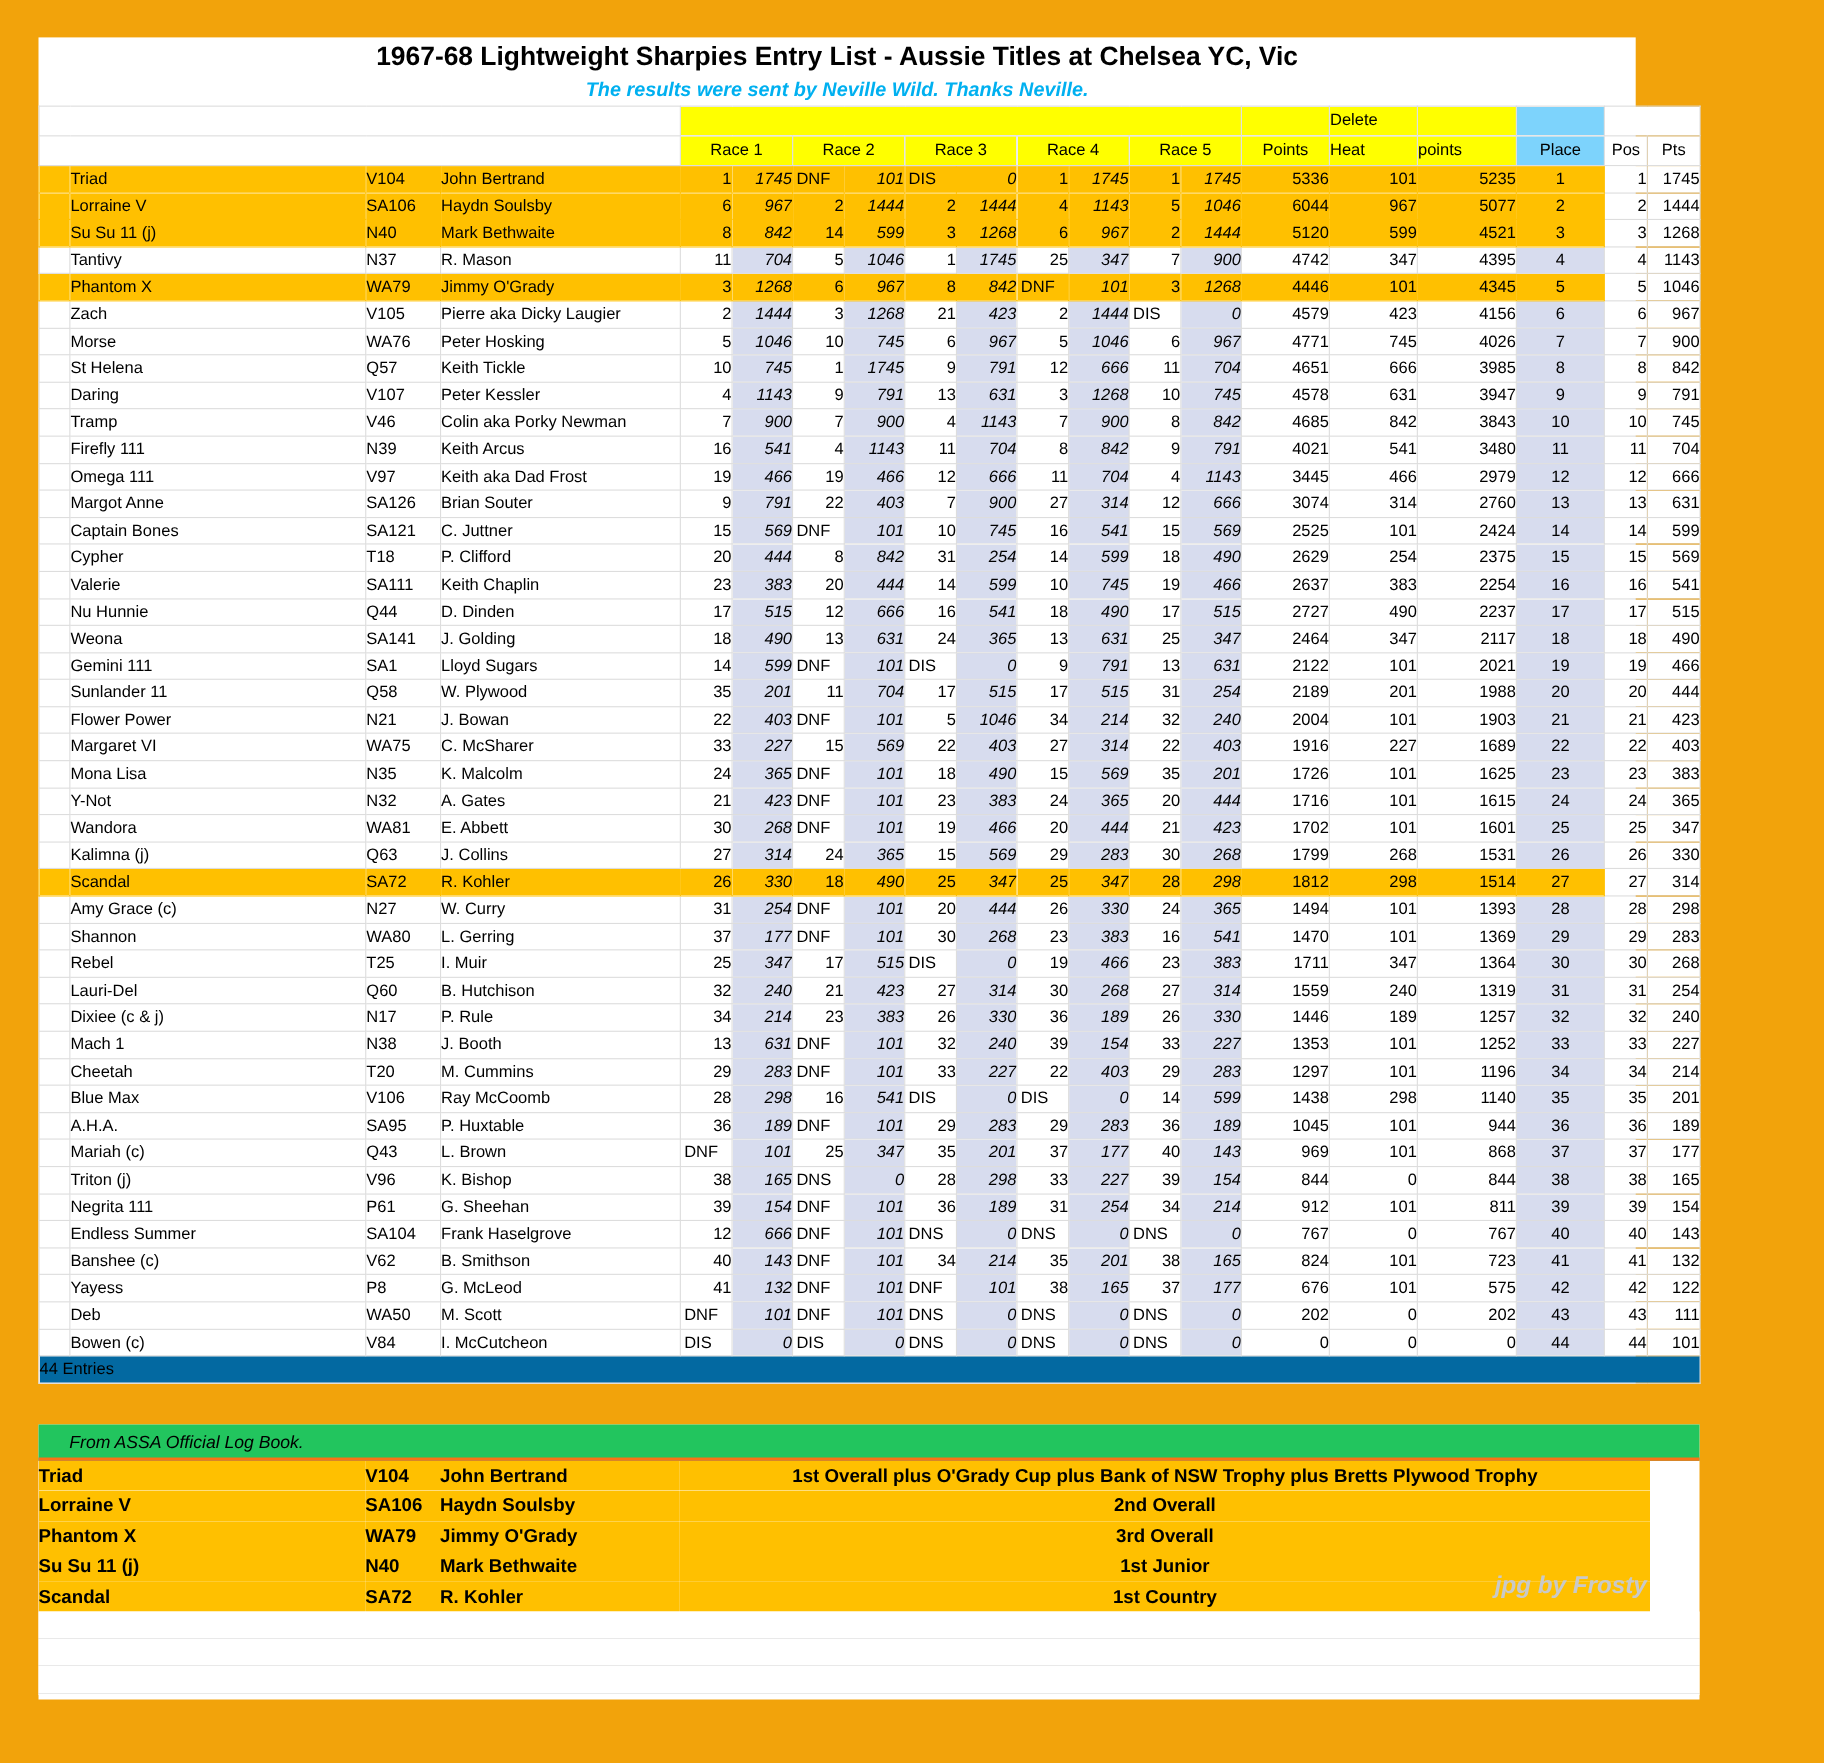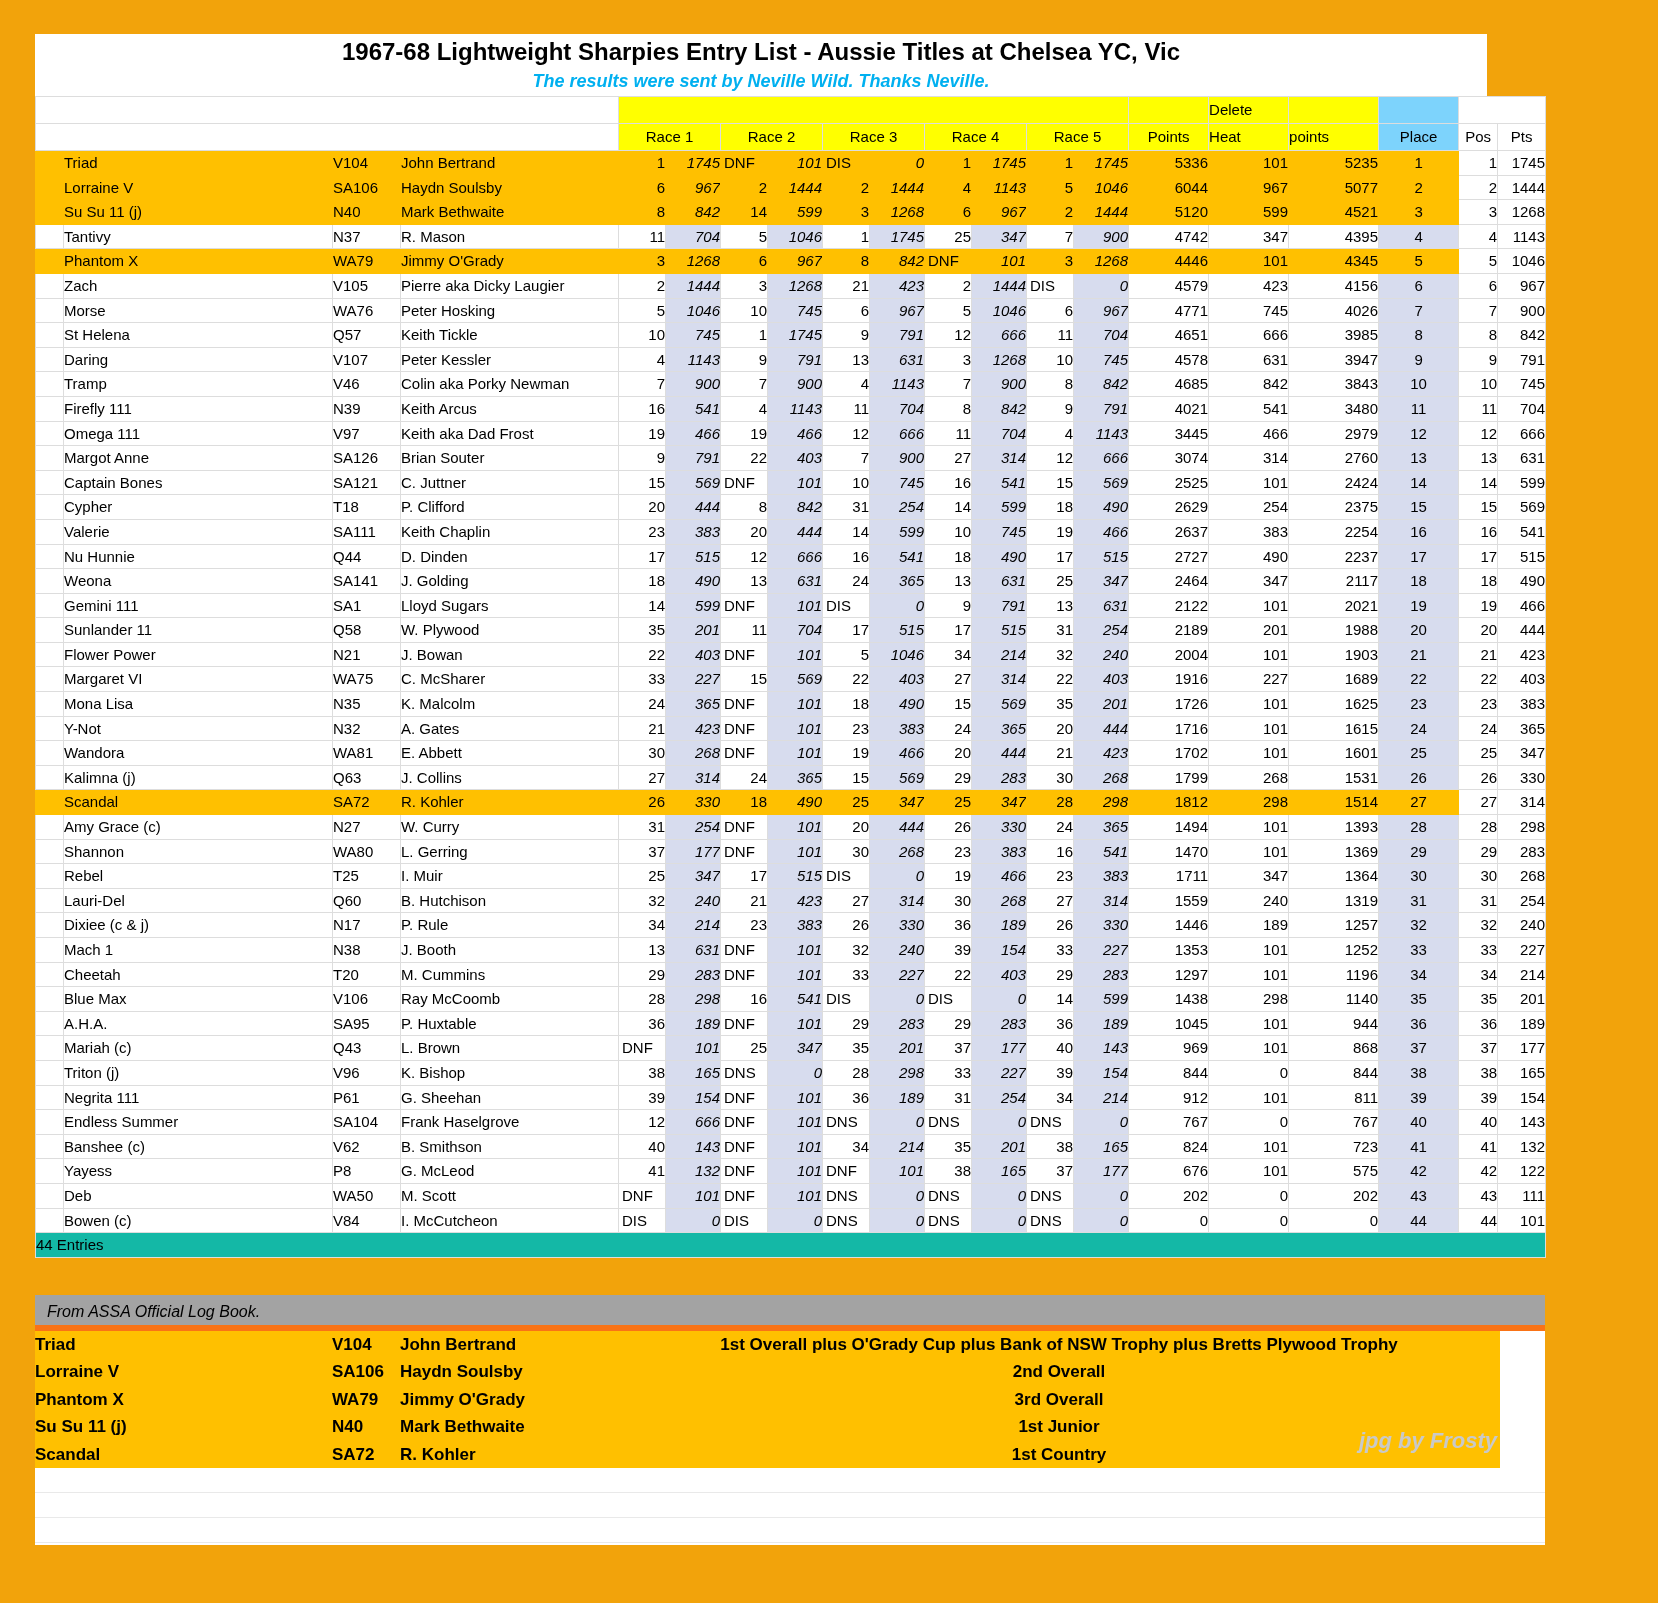--- a/index.html
+++ b/index.html
@@ -30,24 +30,24 @@
   .c-skip{text-align:left;padding-left:4px;}
   .c-rp{text-align:right;padding-right:5px;}
   .c-rp.la{text-align:left;padding-left:3px;}
   .c-rpts{background:#D7DCEE;font-style:italic;text-align:right;padding-right:6px;}
   .c-num{text-align:right;padding-right:8px;}
   .c-place{background:#D7DCEE;font-weight:bold;text-align:center;font-size:16px;}
   .c-pos{font-size:11.5px;text-align:right;padding-right:4px;background:#fff;}
   .c-ppts{font-size:11.5px;text-align:right;padding-right:6px;background:#fff;}
   tr.hl td:not(.c-pos):not(.c-ppts){background:#FFC000;border-color:#FFC000;}
 
-  .entries{font-weight:bold;font-size:17px;text-align:left;padding-left:27px;height:27px;line-height:27px;background:#14b8a6;}
+  .entries{font-weight:bold;font-size:17px;text-align:left;padding-left:27px;height:27px;line-height:27px;background:#0369a1;}
 
   .sheet-bottom{position:absolute;left:35px;top:1295px;width:1510px;height:250px;background:#fff;}
-  .src-row{height:30px;line-height:34px;font-style:italic;font-size:16px;padding-left:12px;border-bottom:6px solid #f97316;background:#a3a3a3;}
+  .src-row{height:30px;line-height:34px;font-style:italic;font-size:16px;padding-left:28px;border-bottom:3px solid #f97316;background:#22c55e;}
   table.winners{border-collapse:collapse;table-layout:fixed;width:1465px;}
   .winners td{background:#FFC000;font-weight:bold;font-size:17px;height:27.4px;line-height:27.4px;white-space:nowrap;overflow:hidden;padding:0;}
   .w-boat{text-align:left;padding-left:27px;}
   .w-sail{text-align:left;padding-left:4px;}
   .w-skip{text-align:left;padding-left:4px;}
   .w-award{text-align:center;}
   .empty-grid{height:76px;background:repeating-linear-gradient(to bottom,#ffffff 0px,#ffffff 24px,#E9E9E9 24px,#E9E9E9 25px);}
   .watermark{position:absolute;top:133px;right:48px;font-weight:bold;font-style:italic;font-size:22px;color:#C9C9C9;}
 </style>
 </head>

